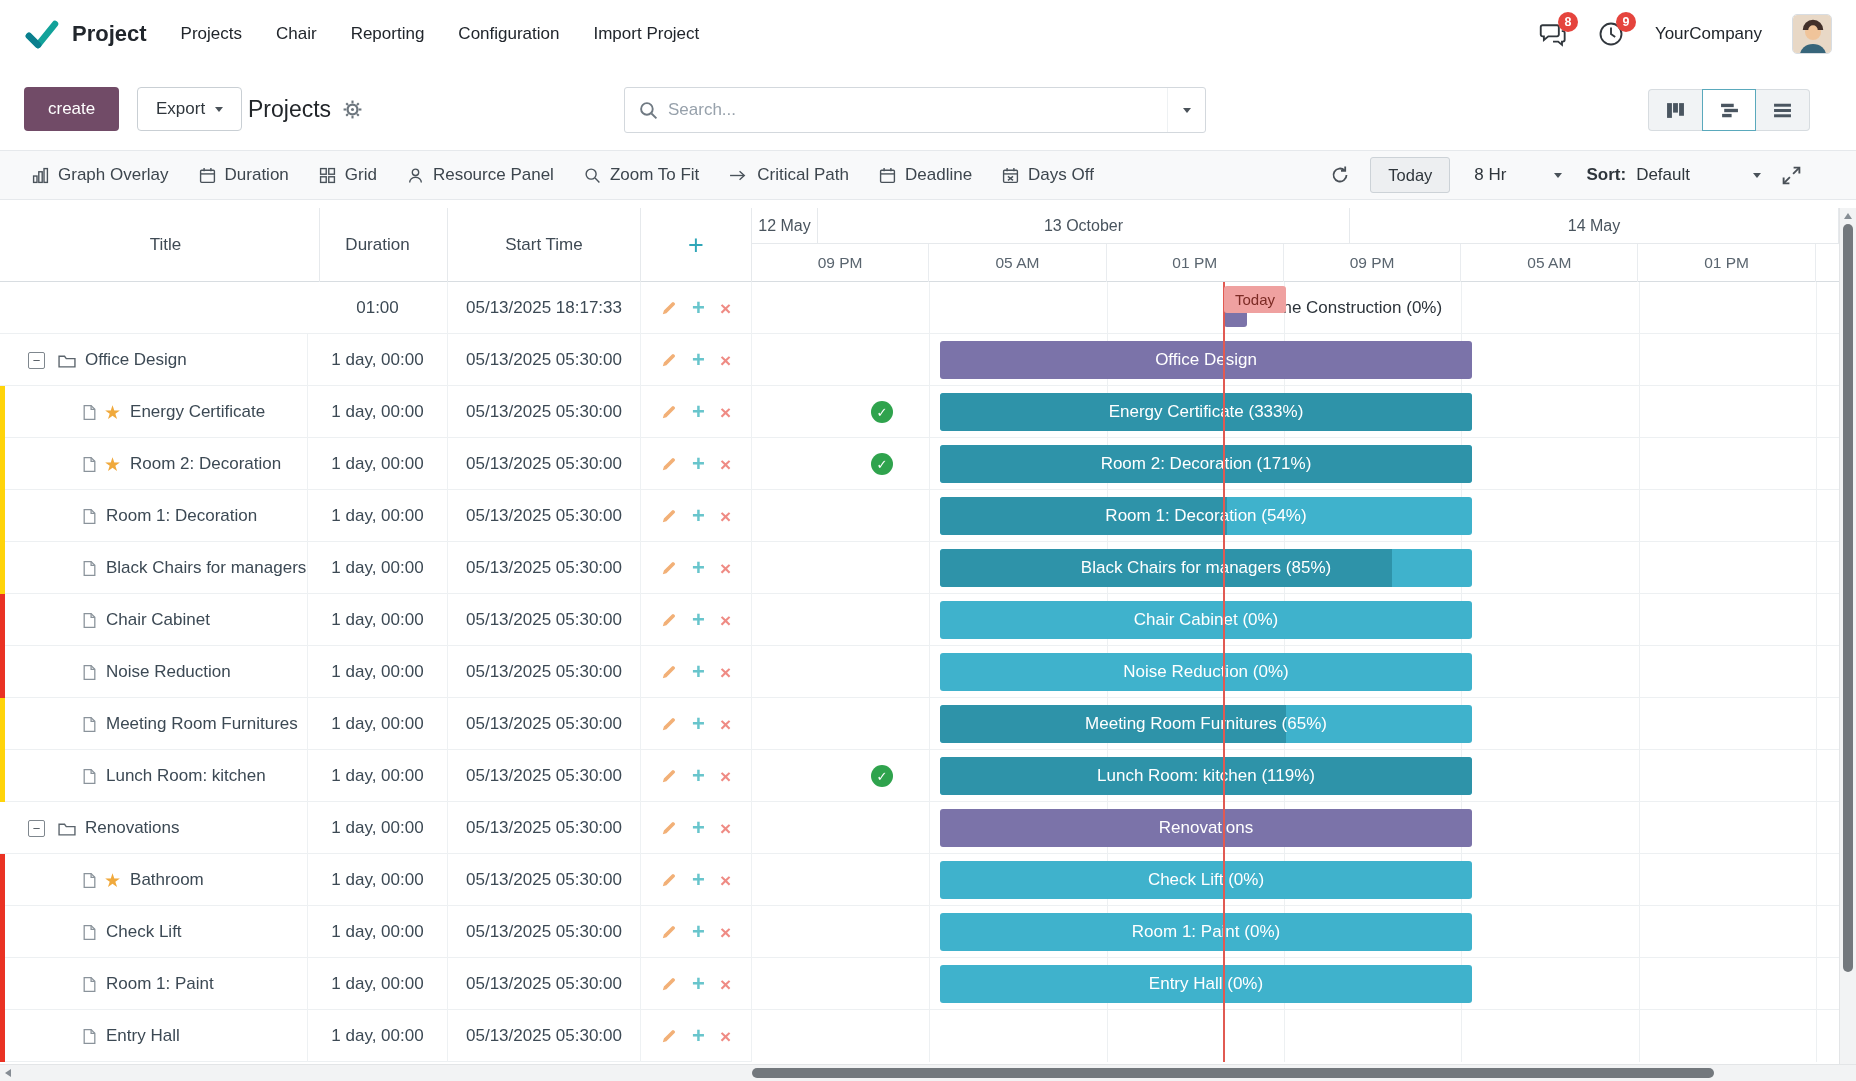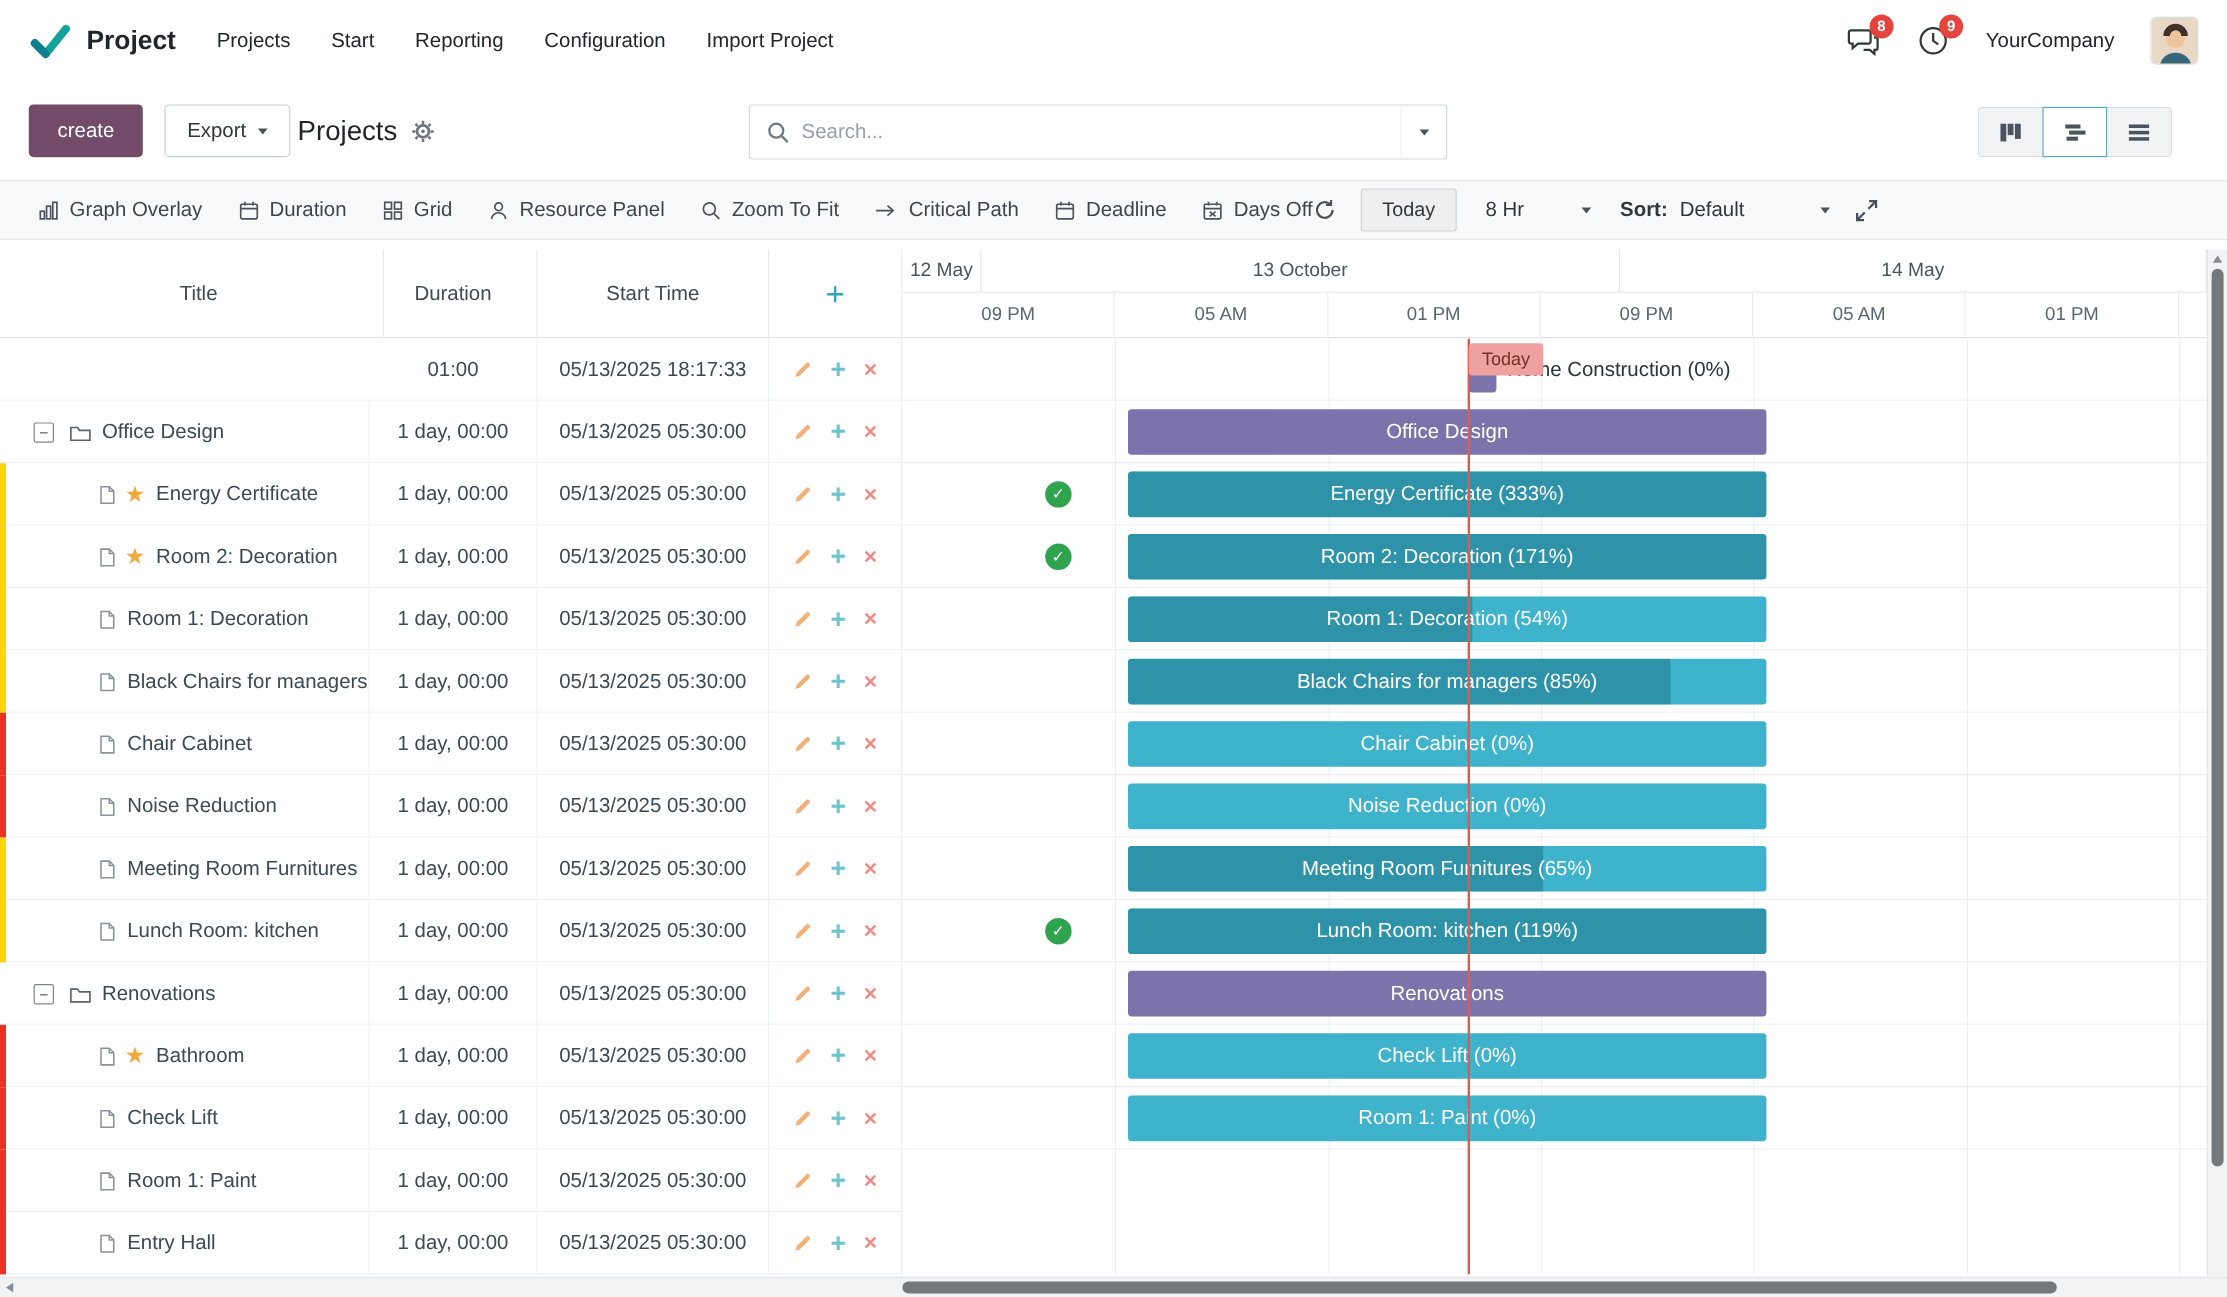--- a/index.html
+++ b/index.html
@@ -34,21 +34,21 @@
 .searchbox input::placeholder{color:#97a1ab}
 .search-caret{width:38px;height:100%;display:flex;align-items:center;justify-content:center;cursor:pointer;border-left:1px solid #eef1f3}
 .caret{display:inline-block;width:0;height:0;border-left:4.5px solid transparent;border-right:4.5px solid transparent;border-top:5.5px solid #4a5259}
 .vswitch{position:absolute;right:46px;top:21px;display:flex}
 .vbtn{width:54px;height:42px;background:#f1f3f5;border:1px solid #d7dce0;display:flex;align-items:center;justify-content:center;cursor:pointer}
 .vbtn:first-child{border-radius:4px 0 0 4px;border-right:none}
 .vbtn:last-child{border-radius:0 4px 4px 0;border-left:none}
 .vbtn.active{background:#fff;border:1px solid #5aa9bc}
 
 
-.gtoolbar{position:absolute;top:150px;left:0;width:1856px;height:50px;background:#f8f9fa;border-top:1px solid #e6e9ec;border-bottom:1px solid #e6e9ec;display:flex;align-items:center;justify-content:flex-start;padding:0 54px 0 32px}
+.gtoolbar{position:absolute;top:150px;left:0;width:1856px;height:50px;background:#f8f9fa;border-top:1px solid #e6e9ec;border-bottom:1px solid #e6e9ec;display:flex;align-items:center;justify-content:space-between;padding:0 54px 0 32px}
 .tb-left{display:flex;align-items:center;gap:30px}
 .tb-btn{display:flex;align-items:center;gap:9px;background:none;border:none;font-size:17px;color:#3d464e;cursor:pointer;white-space:nowrap}
 .tb-right{display:flex;align-items:center;gap:20px}
 .today-btn{height:36px;padding:0 17px;background:#edeff1;border:1px solid #ccd2d7;border-radius:3px;font-size:16.5px;color:#2f363c;cursor:pointer}
 .scale-sel{display:flex;align-items:center;gap:48px;font-size:17px;color:#2f363c;cursor:pointer;padding:0 4px}
 .sort-wrap{display:flex;align-items:center;gap:10px;font-size:17px;color:#2f363c}
 .sort-label{font-weight:700}
 .sort-sel{display:flex;align-items:center;gap:63px;cursor:pointer}
 .iconbtn{background:none;border:none;cursor:pointer;display:flex;align-items:center}
 
@@ -106,21 +106,21 @@
   <div class="nav-left">
     <span class="logo">
       <svg width="36" height="36" viewBox="0 0 36 36">
         <path d="M5 20 l9 9 L31 8" fill="none" stroke="#12a29a" stroke-width="6.5" stroke-linecap="round" stroke-linejoin="round"></path>
         <path d="M5 20 l9 9" fill="none" stroke="#0b7f8e" stroke-width="6.5" stroke-linecap="round"></path>
       </svg>
     </span>
     <span class="app-name">Project</span>
     <nav class="menu">
         <span class="menu-item">Projects</span>
-        <span class="menu-item">Start</span>
+        <span class="menu-item">Chair</span>
         <span class="menu-item">Reporting</span>
         <span class="menu-item">Configuration</span>
         <span class="menu-item">Import Project</span>
       </nav>
   </div>
   <div class="nav-right">
     <span class="nav-icon">
       <span>
         <svg width="28" height="28" viewBox="0 0 24 24" fill="none" stroke="#31373d" stroke-width="1.6">
           <path d="M3 4.5h12.5A1.5 1.5 0 0 1 17 6v6.5a1.5 1.5 0 0 1-1.5 1.5H8l-3.8 3.2V14H3a1.5 1.5 0 0 1-1.5-1.5V6A1.5 1.5 0 0 1 3 4.5z"></path>
@@ -765,20 +765,25 @@
       <div class="c-row">
         <div class="gbar" style="left: 188px; width: 532px; background: rgb(63, 178, 204);">
           <div class="gbar-label">Check Lift (0%)</div>
         </div>
       </div>
       <div class="c-row">
         <div class="gbar" style="left: 188px; width: 532px; background: rgb(63, 178, 204);">
           <div class="gbar-label">Room 1: Paint (0%)</div>
         </div>
       </div>
+      <div class="c-row">
+        <div class="gbar" style="left: 188px; width: 532px; background: rgb(63, 178, 204);">
+          <div class="gbar-label">Entry Hall (0%)</div>
+        </div>
+      </div>
       <div class="todayline" style="left: 471px; background: rgb(225, 90, 82);"></div>
       <div class="todaybadge" style="left: 472px; top: 4px;">Today</div>
     </div>
   <div class="vscroll">
     <div class="varrow"></div>
     <div class="vthumb"></div>
   </div>
 </div>
 
 <div class="hscroll">

